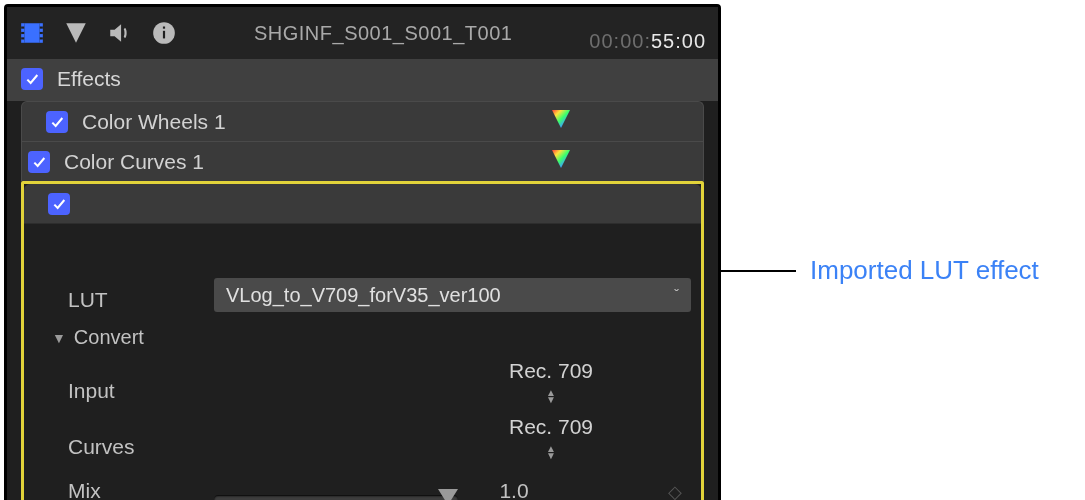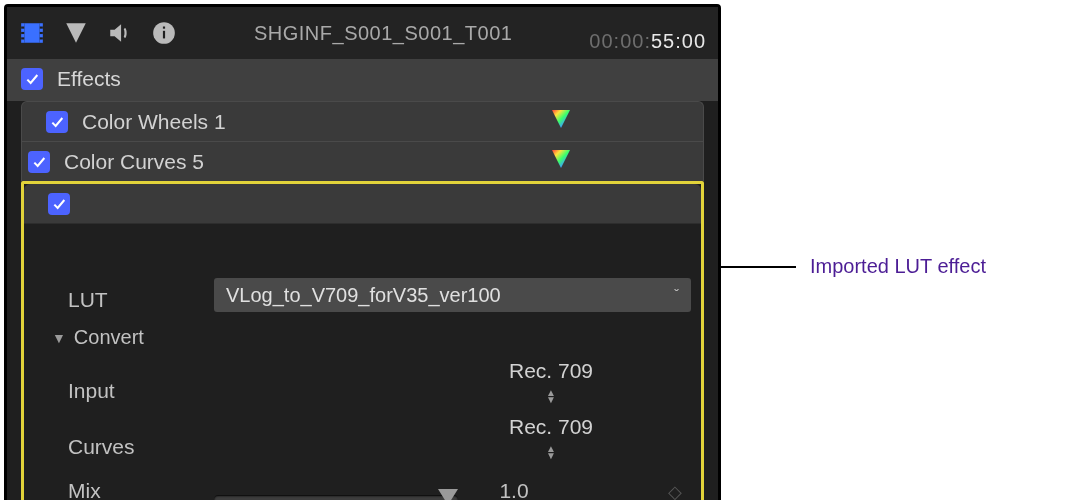--- a/index.html
+++ b/index.html
@@ -141,21 +141,21 @@
     .kf { color:#555; font-size:18px; margin-left:auto; width:24px; text-align:center;}
     .param-row.slider-row { padding-right:14px; }
     .param-row.input-output .right-block { justify-content: center; width: 220px; margin-right: 30px;}
     .bottom-gap { height: 10px; background:#1a1a1a; border-top:1px solid #0a0a0a;}
     
     .callout {
       display:flex; align-items:center;
       margin-top: 251px;
     }
     .callout .line { width:75px; border-top:2px solid #000; }
-    .callout .txt { color:#4c1d95; font-size:20px; margin-left: 14px; }
+    .callout .txt { color:#3b82f6; font-size:26px; margin-left: 14px; }
   </style>
 </head>
 <body>
 
 <div class="outer">
   <div class="container">
 
     <div class="topbar">
       <span class="icon film">
         <svg viewBox="0 0 24 24">
@@ -229,21 +229,21 @@
             </svg>
         </span>
       </div>
 
       <div class="effect-row">
         <div class="chk">
             <svg viewBox="0 0 24 24">
               <polyline points="5 13 10 18 20 6"></polyline>
             </svg>
           </div>
-        <span class="label">Color Curves 5</span>
+        <span class="label">Color Curves 1</span>
         <span class="color-icon">
           <svg viewBox="0 0 24 22">
               <path d="M3 2 L21 2 L12 20 Z" fill="url(#g1)"></path>
             </svg>
         </span>
       </div>
 
       <div class="hl">
         <div class="effect-row">
           <div class="chk">

